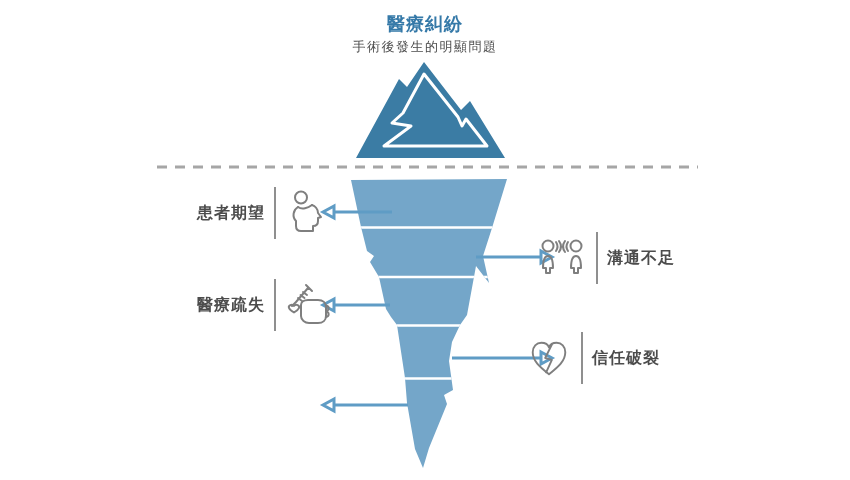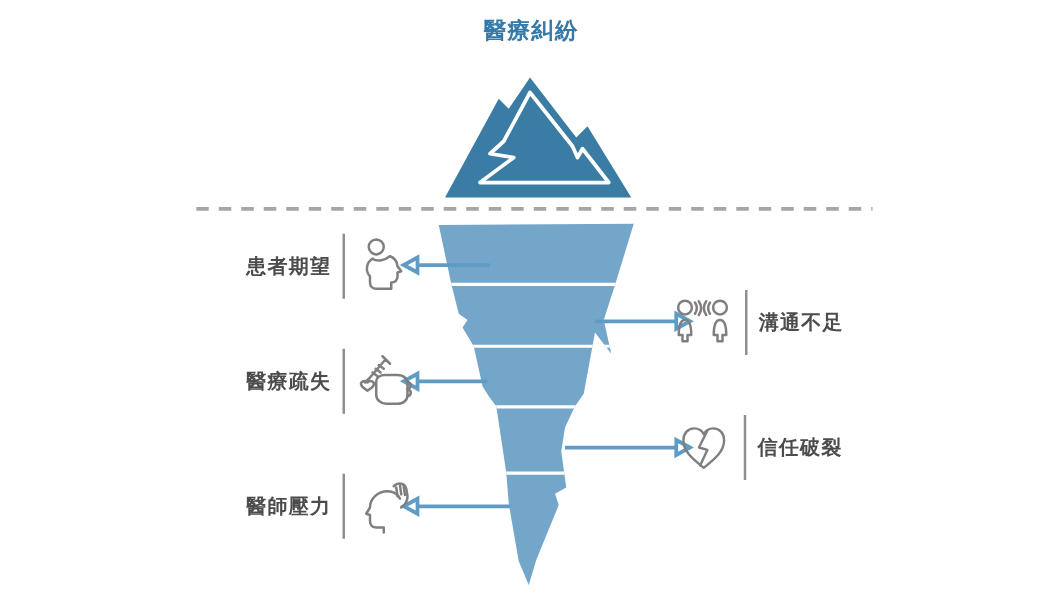--- a/index.html
+++ b/index.html
@@ -36,20 +36,21 @@
     fill:none; stroke:var(--icon); stroke-width:2;
     stroke-linecap:round; stroke-linejoin:round;
   }
 </style>
 </head>
 <body>
 
 <div class="stage">
 
   <div class="title">醫療糾紛</div>
+  <div class="subtitle">手術後發生的明顯問題</div>
 
   <svg class="diagram-svg" width="850" height="480" viewBox="0 0 850 480">
     <defs>
       <clipPath id="funnelClip">
         <path d="M351,180 L507,179 L492,228 L483,256 L489,283 L476,266 L467,315 L460,325 L452,342 L449,361 L453,390 L444,395 L447,404 L429,448 L423,468 L415,449 L407,403 L405,378 L397,325 L391,317 L386,309 L379,277 L370,262 L374,256 L367,251 L361,227 Z"></path>
       </clipPath>
     </defs>
 
     <line class="waterline" x1="157" y1="167" x2="698" y2="167"></line>
 
@@ -104,49 +105,37 @@
     <span class="vrule"></span>
     <span class="icon">
       <svg width="44" height="48" viewBox="0 0 44 48">
         <circle cx="16" cy="8.5" r="6"></circle>
         <path d="M27,16 C30,17 33,20 33,24 L36,28 L33,29 L33,32 C33,35 31,37 28,37 L28,42 L16,42 C13,42 11,40 11,37 L11,32 C7,28 8,21 13,18"></path>
         <path d="M13,18 C17,21 23,19 27,16"></path>
       </svg>
     </span>
   </div>
 
-  <div class="label-group" style="top:405px; left:197px;">
-    <span class="label-text">醫師壓力</span>
-    <span class="vrule"></span>
-    <span class="icon">
-      <svg width="44" height="48" viewBox="0 0 44 48">
-        <path d="M25,12 C17,12 11,18 11,25 L8,30 L11,31 L11,36 C11,39 13,41 16,41 L22,41 L22,45"></path>
-        <path d="M25,12 C29,12 33,14 35,18"></path>
-        <path d="M30,8 C34,4 39,6 40,10 L41,16 C41,20 39,23 36,25"></path>
-        <path d="M32,9 L33,16 M35,7.5 L36,14.5 M38,8.5 L39,15"></path>
-      </svg>
-    </span>
-  </div>
 
   <div class="label-group" style="top:258px; left:537px;">
     <span class="icon">
       <svg width="50" height="44" viewBox="0 0 50 44">
         <circle cx="11" cy="10" r="5.5"></circle>
         <path d="M6,32 C6,24 8,20 11,20 C14,20 16,24 16,32 L13,32 L13,37 L9,37 L9,32 Z"></path>
         <path d="M19,6 c2,3 2,6 0,9 M22,5 c2.5,3.5 2.5,7.5 0,11"></path>
         <path d="M31,6 c-2,3 -2,6 0,9 M28,5 c-2.5,3.5 -2.5,7.5 0,11"></path>
         <circle cx="39" cy="10" r="5.5"></circle>
         <path d="M34,32 C34,24 36,20 39,20 C42,20 44,24 44,32 L41,32 L41,37 L37,37 L37,32 Z"></path>
       </svg>
     </span>
     <span class="vrule"></span>
     <span class="label-text">溝通不足</span>
   </div>
 
-  <div class="label-group" style="top:358px; left:540px;">
+  <div class="label-group" style="top:358px; left:526px;">
     <span class="icon">
       <svg width="46" height="46" viewBox="0 0 48 48">
         <path d="M24,41 C14,33 7,27 7,18 C7,12 11,8 16,8 C19.5,8 23,10 24,13 C25,10 28.5,8 32,8 C37,8 41,12 41,18 C41,27 34,33 24,41 Z"></path>
         <path d="M27,10 L20,24 L27,26 L21,39"></path>
       </svg>
     </span>
     <span class="vrule"></span>
     <span class="label-text">信任破裂</span>
   </div>
 

